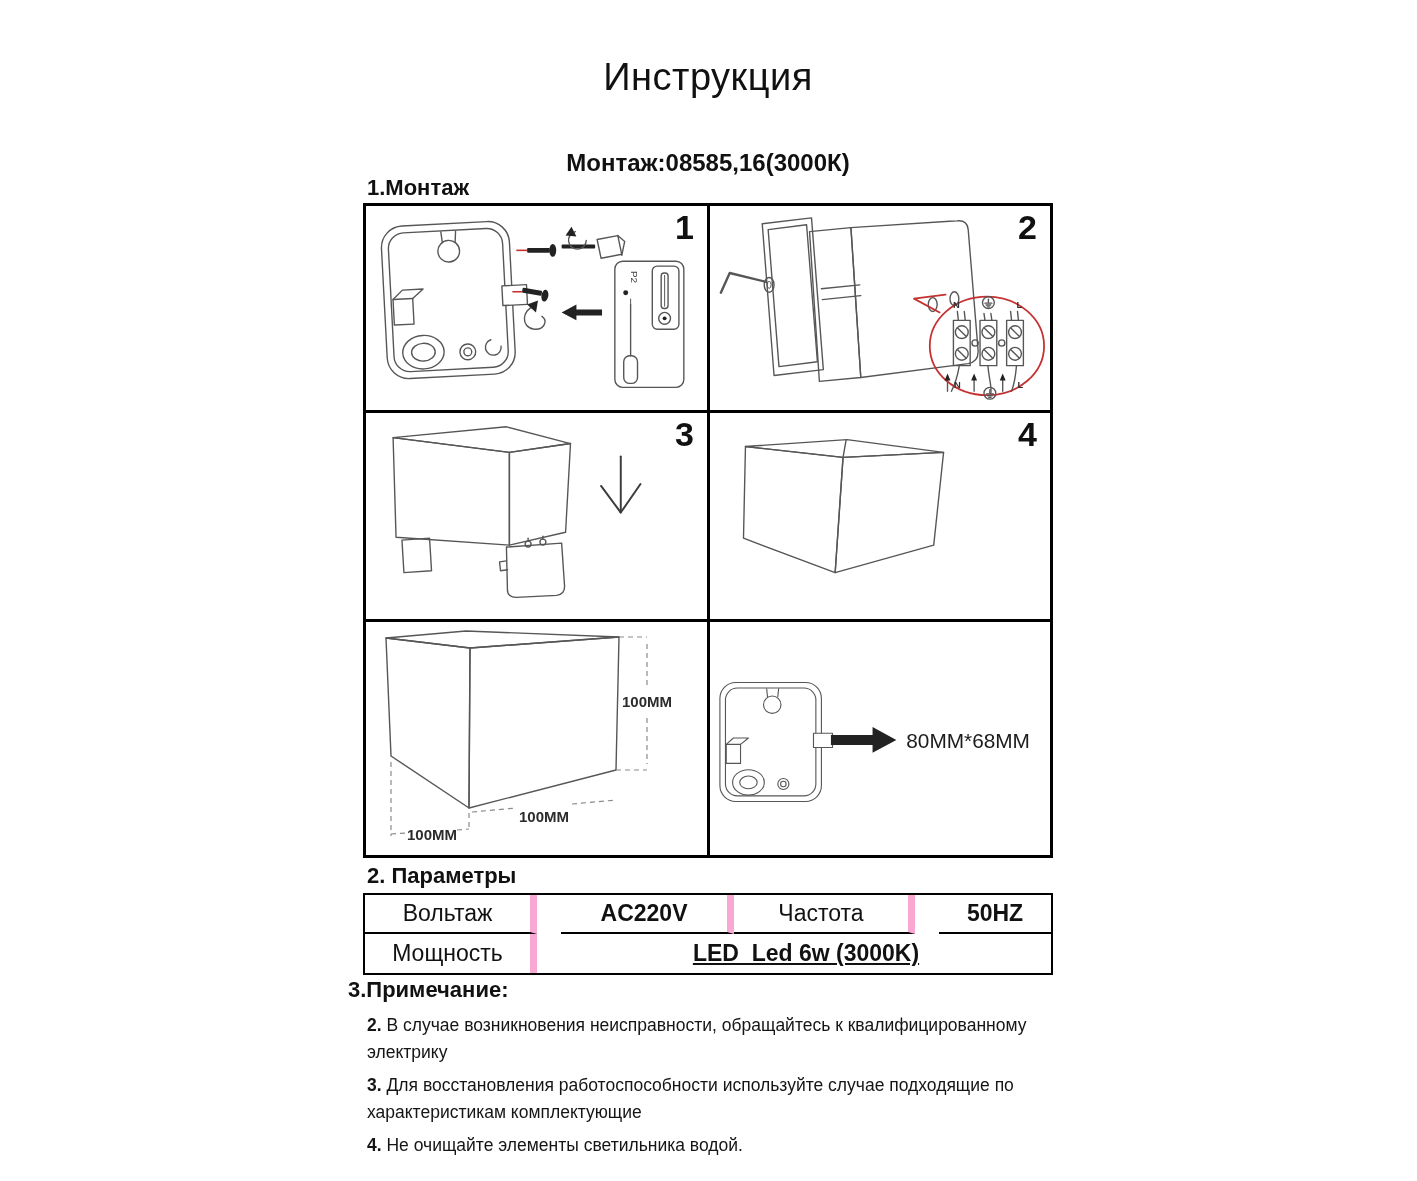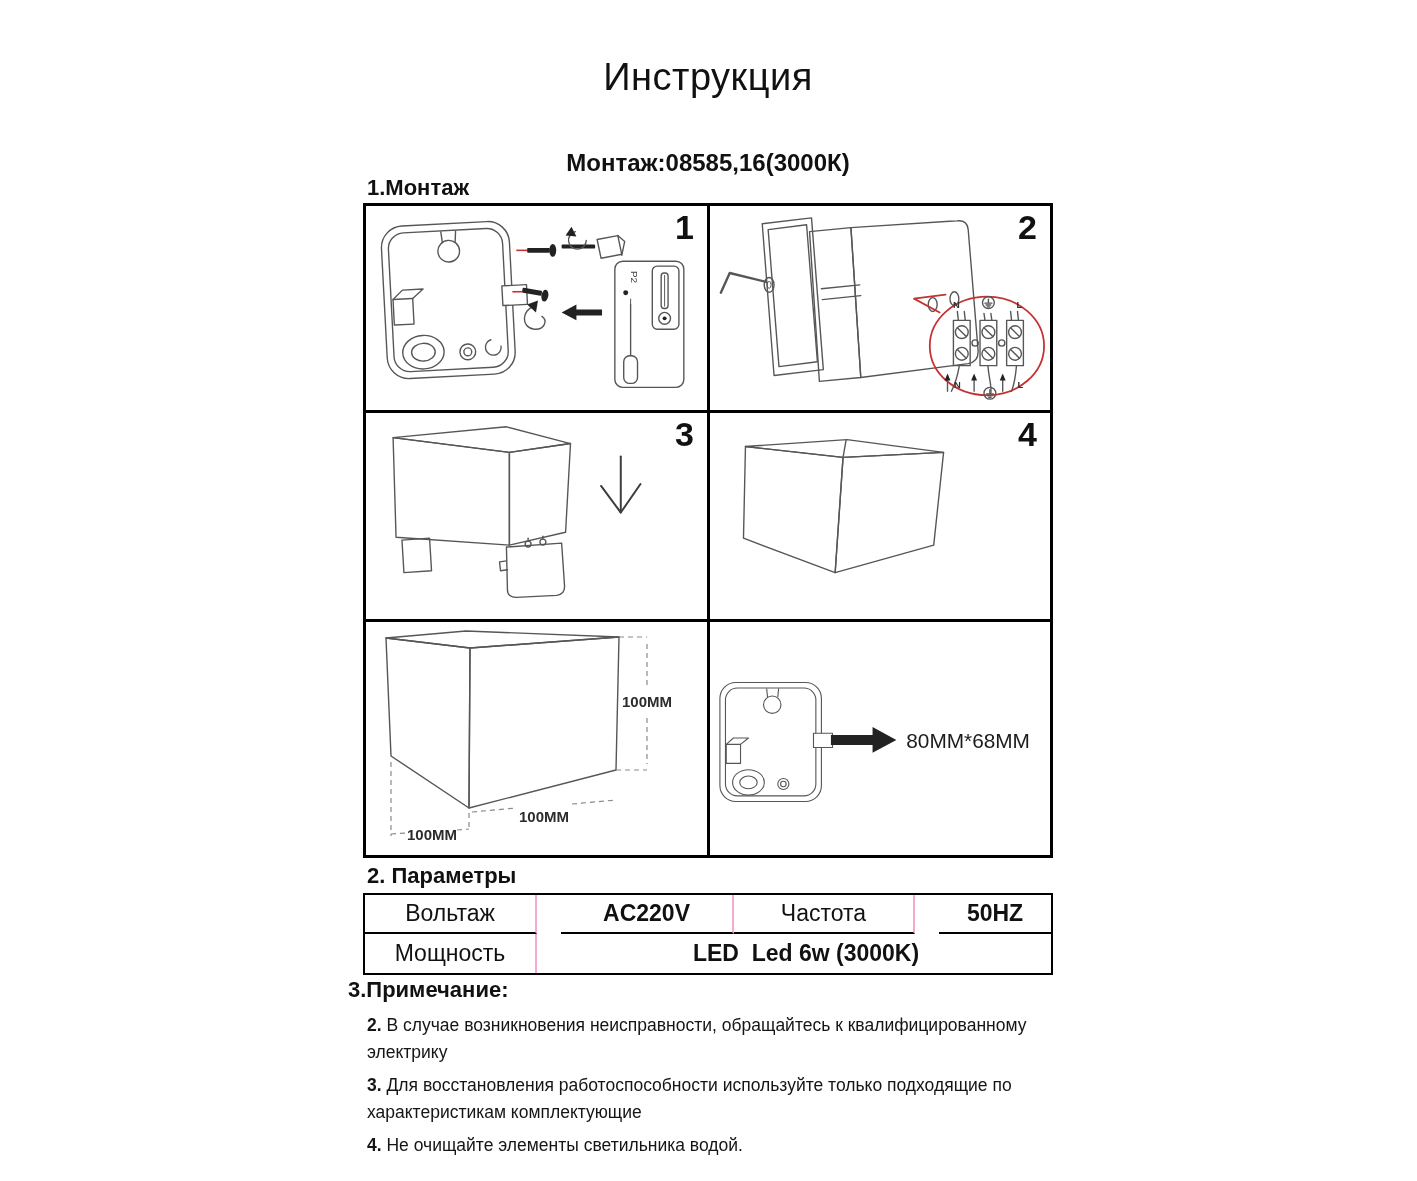--- a/index.html
+++ b/index.html
@@ -44,28 +44,28 @@
   .sizetxt { font-family:"Liberation Sans",sans-serif; font-size:21px; fill:#1c1c1c; }
   .p2txt { font-family:"Liberation Sans",sans-serif; font-size:10px; fill:#444; }
 
   .params-table {
     position:absolute; left:363px; top:893px; width:690px;
     border:2px solid #000; box-sizing:border-box; background:#fff;
   }
   .p-row { display:flex; }
   .p-cell {
     box-sizing:border-box; height:39px; display:flex; align-items:center; justify-content:center;
-    font-size:23px; border-right:2px solid #f9a8d4; white-space:pre;
+    font-size:23px; border-right:7px solid #f9a8d4; white-space:pre;
   }
   .p-row.r1 .p-cell { border-bottom:2px solid #000; }
   .p-cell.c1 { width:172px; }
   .p-cell.c2 { width:173px; }
   .p-cell.c3 { width:181px; }
   .p-cell.c4 { flex:1; border-right:none; }
-  .p-cell.merged { flex:1; border-right:none; }
+  .p-cell.merged { flex:1; border-right:none;text-decoration:underline; }
   .p-cell.val { font-weight:bold;margin-left:24px; }
 
   .notes {
     position:absolute; left:367px; top:1012px; width:690px;
     font-size:17.5px; line-height:27px; color:#151515;
   }
   .note { margin:0 0 6px 0; }
   .note b { font-weight:bold; }
 </style>
 </head>
@@ -306,17 +306,17 @@
     <div class="p-row r2">
       <div class="p-cell c1">Мощность</div>
       <div class="p-cell merged val">LED  Led 6w (3000K)</div>
     </div>
   </div>
 
   <div class="sec-heading" id="sec-notes">3.Примечание:</div>
 
   <div class="notes">
     <p class="note"><b>2.</b> <span>В случае возникновения неисправности, обращайтесь к квалифицированному электрику</span></p>
-    <p class="note"><b>3.</b> <span>Для восстановления работоспособности используйте только подходящие по характеристикам комплектующие</span></p>
+    <p class="note"><b>3.</b> <span>Для восстановления работоспособности используйте случае подходящие по характеристикам комплектующие</span></p>
     <p class="note"><b>4.</b> <span>Не очищайте элементы светильника водой.</span></p>
   </div>
 
 </div>
 
 </body></html>

